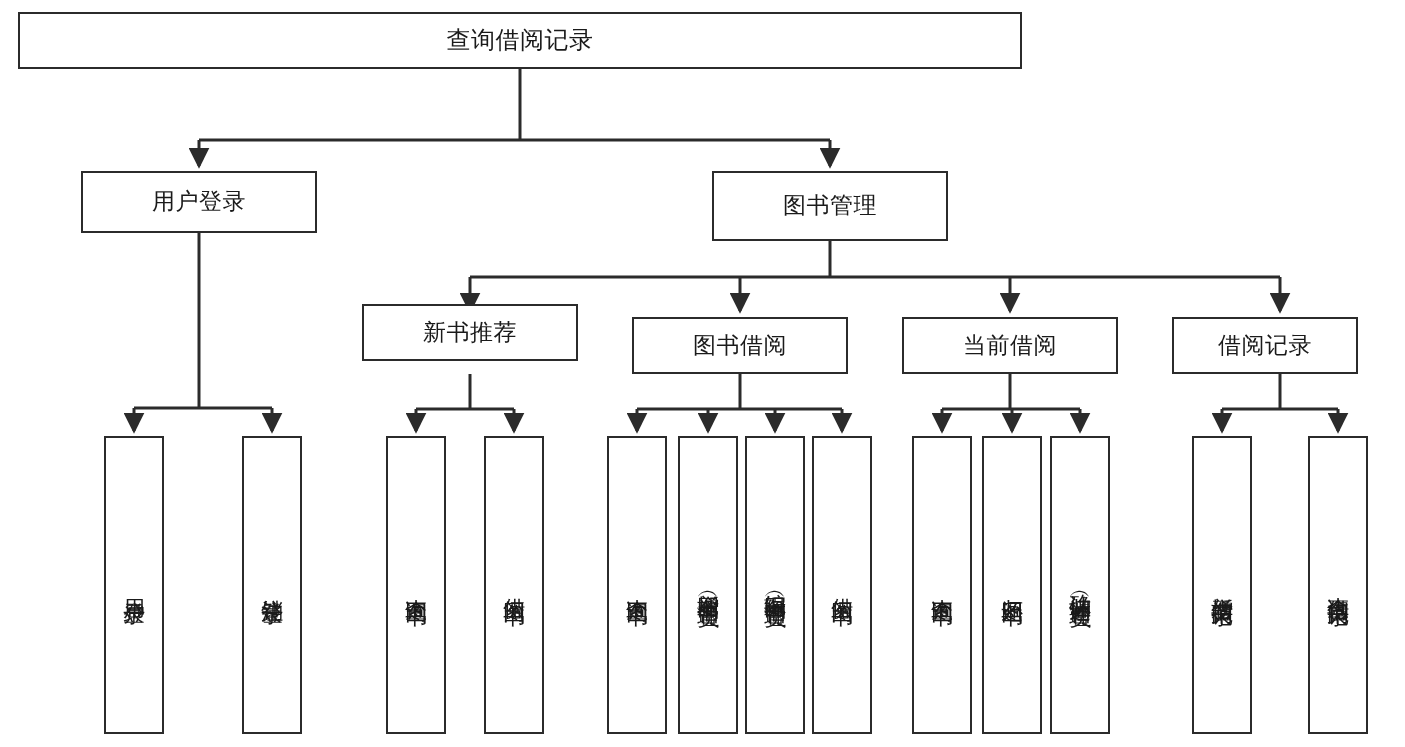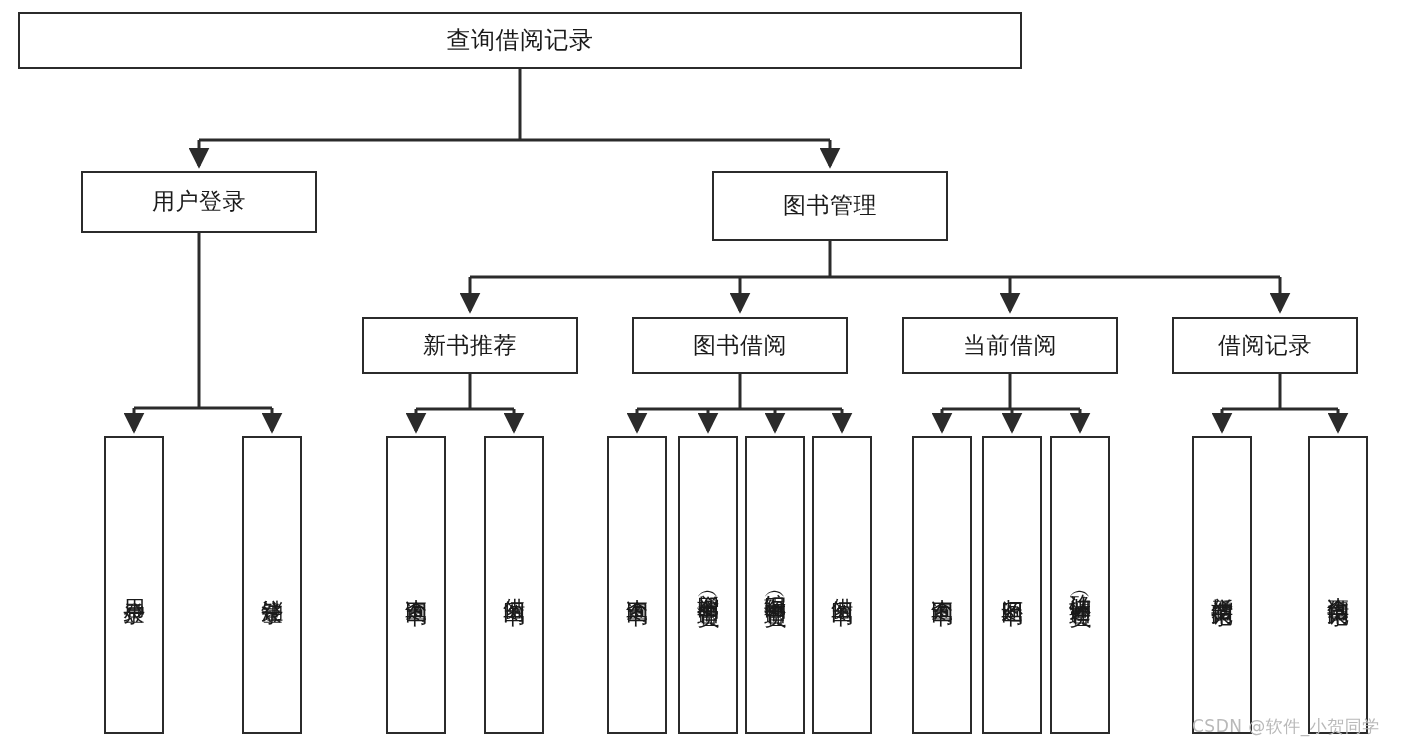--- a/index.html
+++ b/index.html
@@ -133,21 +133,21 @@
     <span class="label">查询借阅记录</span>
   </div>
 
   <div class="node horiz" style="left:81px; top:171px; width:236px; height:62px;">
     <span class="label">用户登录</span>
   </div>
   <div class="node horiz" style="left:712px; top:171px; width:236px; height:70px;">
     <span class="label">图书管理</span>
   </div>
 
-  <div class="node horiz" style="left:362px; top:317px; width:216px; height:57px;">
+  <div class="node horiz" style="left:362px; top:304px; width:216px; height:57px;">
     <span class="label">新书推荐</span>
   </div>
   <div class="node horiz" style="left:902px; top:317px; width:216px; height:57px;">
     <span class="label">当前借阅</span>
   </div>
   <div class="node horiz" style="left:632px; top:317px; width:216px; height:57px;">
     <span class="label">图书借阅</span>
   </div>
   <div class="node horiz" style="left:1172px; top:317px; width:186px; height:57px;">
     <span class="label">借阅记录</span>
@@ -190,15 +190,14 @@
     <span class="label">确认归还（管理员）</span>
   </div>
 
   <div class="node vert" style="left:1192px; top:436px; width:60px; height:298px;">
     <span class="label">新增借阅记录</span>
   </div>
   <div class="node vert" style="left:1308px; top:436px; width:60px; height:298px;">
     <span class="label">查询借阅记录</span>
   </div>
 
-  <div class="watermark" style="left:1192px; top:715px;">CSDN @软件_小贺同学</div>
 
 </div>
 
 </body></html>

